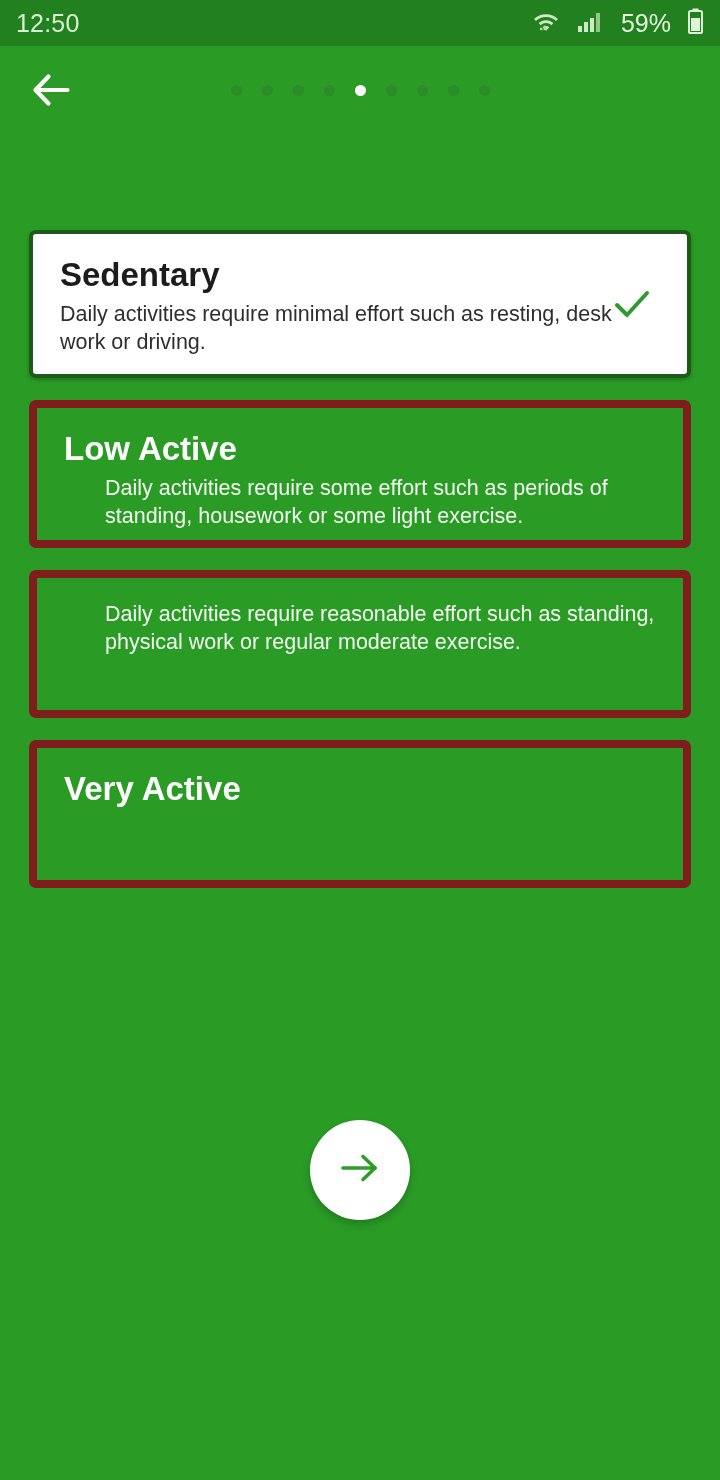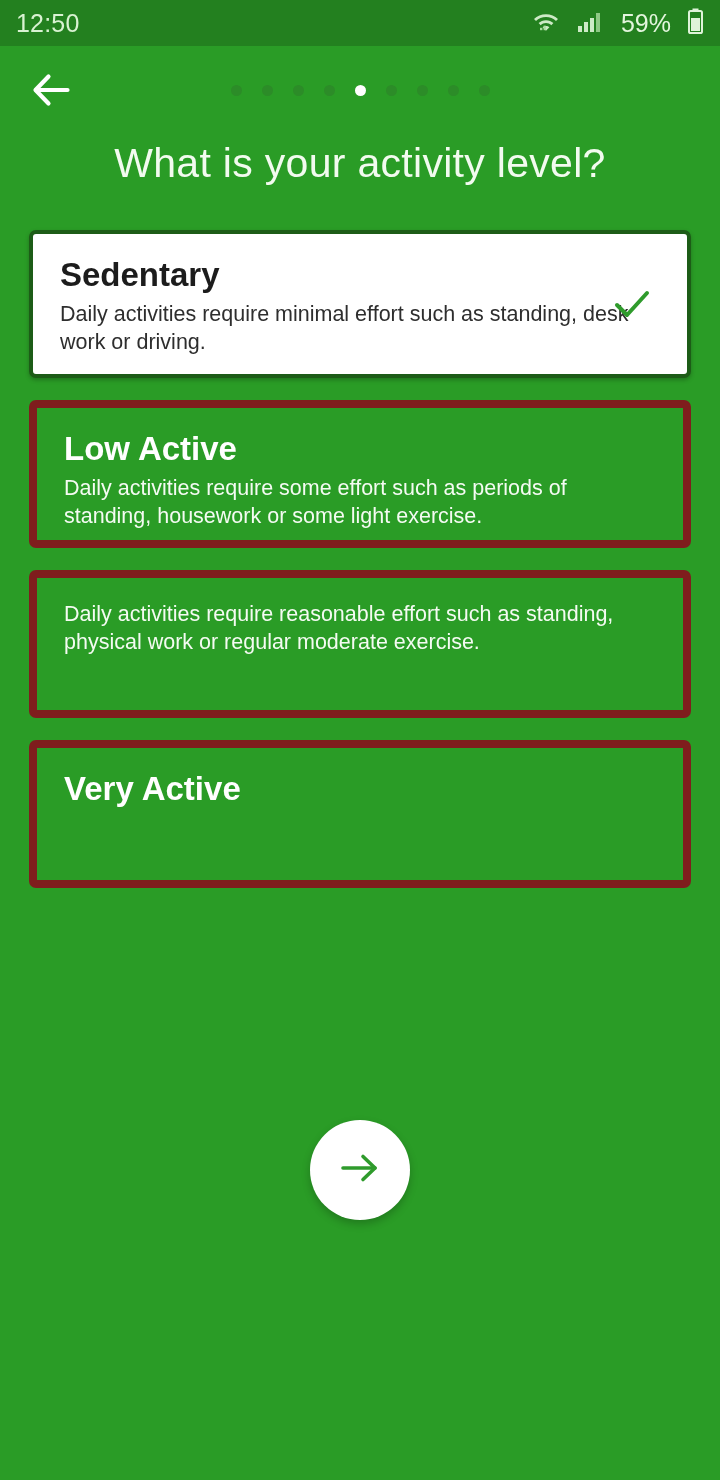--- a/index.html
+++ b/index.html
@@ -97,21 +97,21 @@
     font-weight:bold;
     line-height:1.15;
     margin-bottom:6px;
   }
   .card-desc {
     font-size:21.5px;
     line-height:1.32;
     font-weight:400;
   }
   .card.unselected .card-title { color:#ffffff; }
-  .card.unselected .card-desc  { color:#f4fbf2; }
+  .card.unselected .card-desc  { color:#f4fbf2;margin-left:41px; }
   .card.selected .card-title   { color:#1c1c1c; }
   .card.selected .card-desc    { color:#2e2e2e; }
   .card-check {
     position:absolute;
     right:33px; top:50%;
     transform:translateY(-50%);
     width:44px; height:44px;
   }
 
   
@@ -177,26 +177,25 @@
         <div class="dot"></div>
         <div class="dot"></div>
         <div class="dot active"></div>
         <div class="dot"></div>
         <div class="dot"></div>
         <div class="dot"></div>
         <div class="dot"></div>
       </div>
   </div>
 
-  <div id="page-title">What is your activity level?</div>
 
   <div id="options">
       <div class="card selected">
         <div class="card-title">Sedentary</div>
-        <div class="card-desc">Daily activities require minimal effort such as standing, desk work or driving.</div>
+        <div class="card-desc">Daily activities require minimal effort such as resting, desk work or driving.</div>
         <span class="card-check"><svg width="44" height="44" viewBox="0 0 44 44">
             <path d="M7 23 L17 33 L37 11" fill="none" stroke="#2f9b2c" stroke-width="4" stroke-linecap="round" stroke-linejoin="round"></path>
           </svg></span>
       </div>
       <div class="card unselected">
         <div class="card-title">Low Active</div>
         <div class="card-desc">Daily activities require some effort such as periods of standing, housework or some light exercise.</div>
       </div>
       <div class="card unselected">
         <div class="card-desc">Daily activities require reasonable effort such as standing, physical work or regular moderate exercise.</div>

